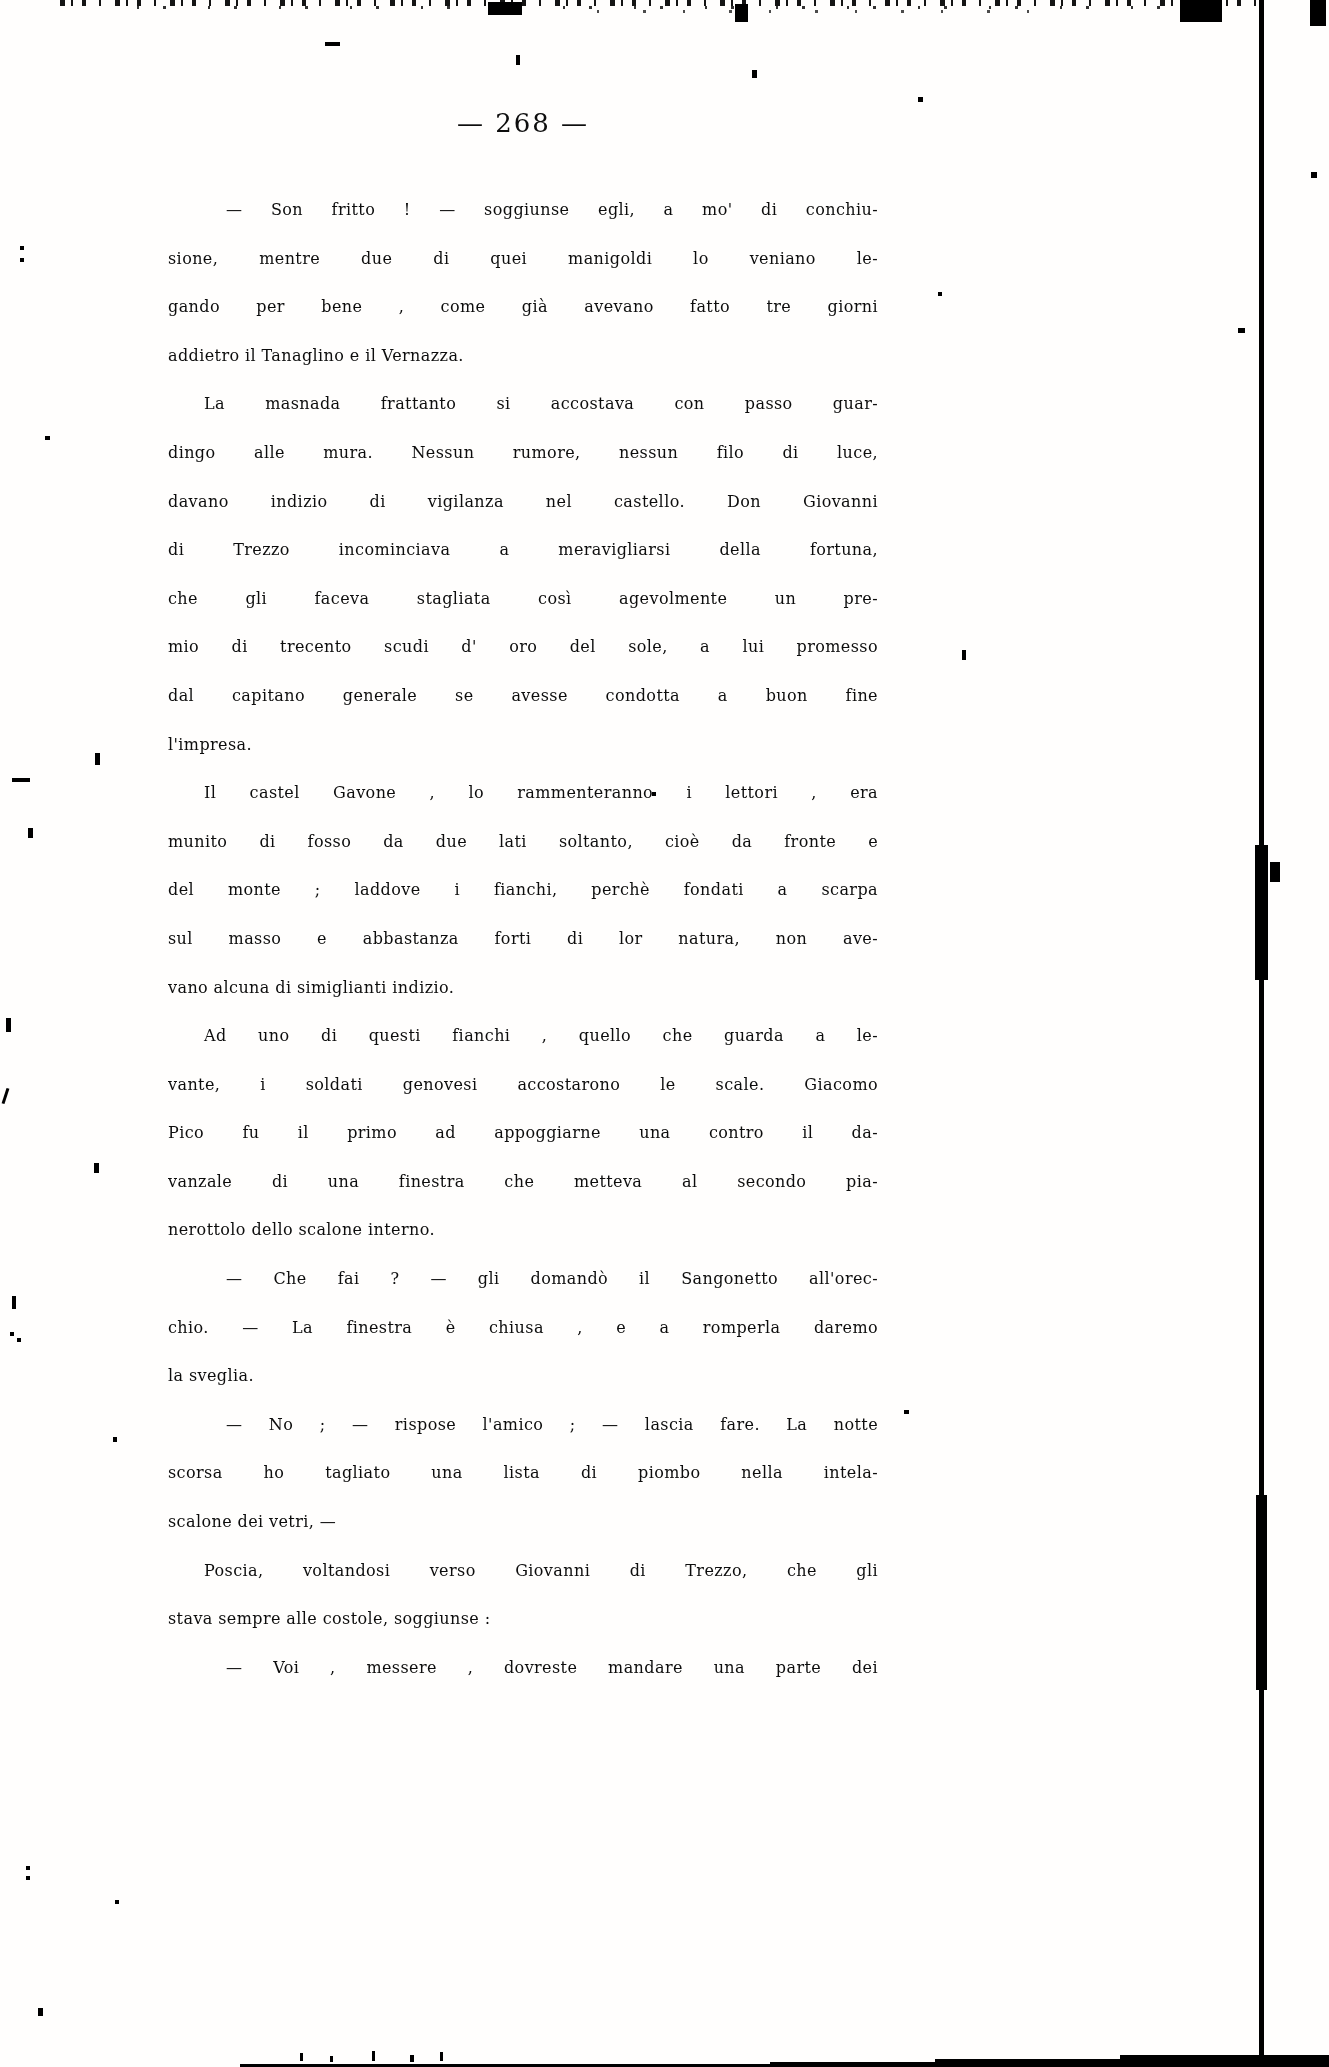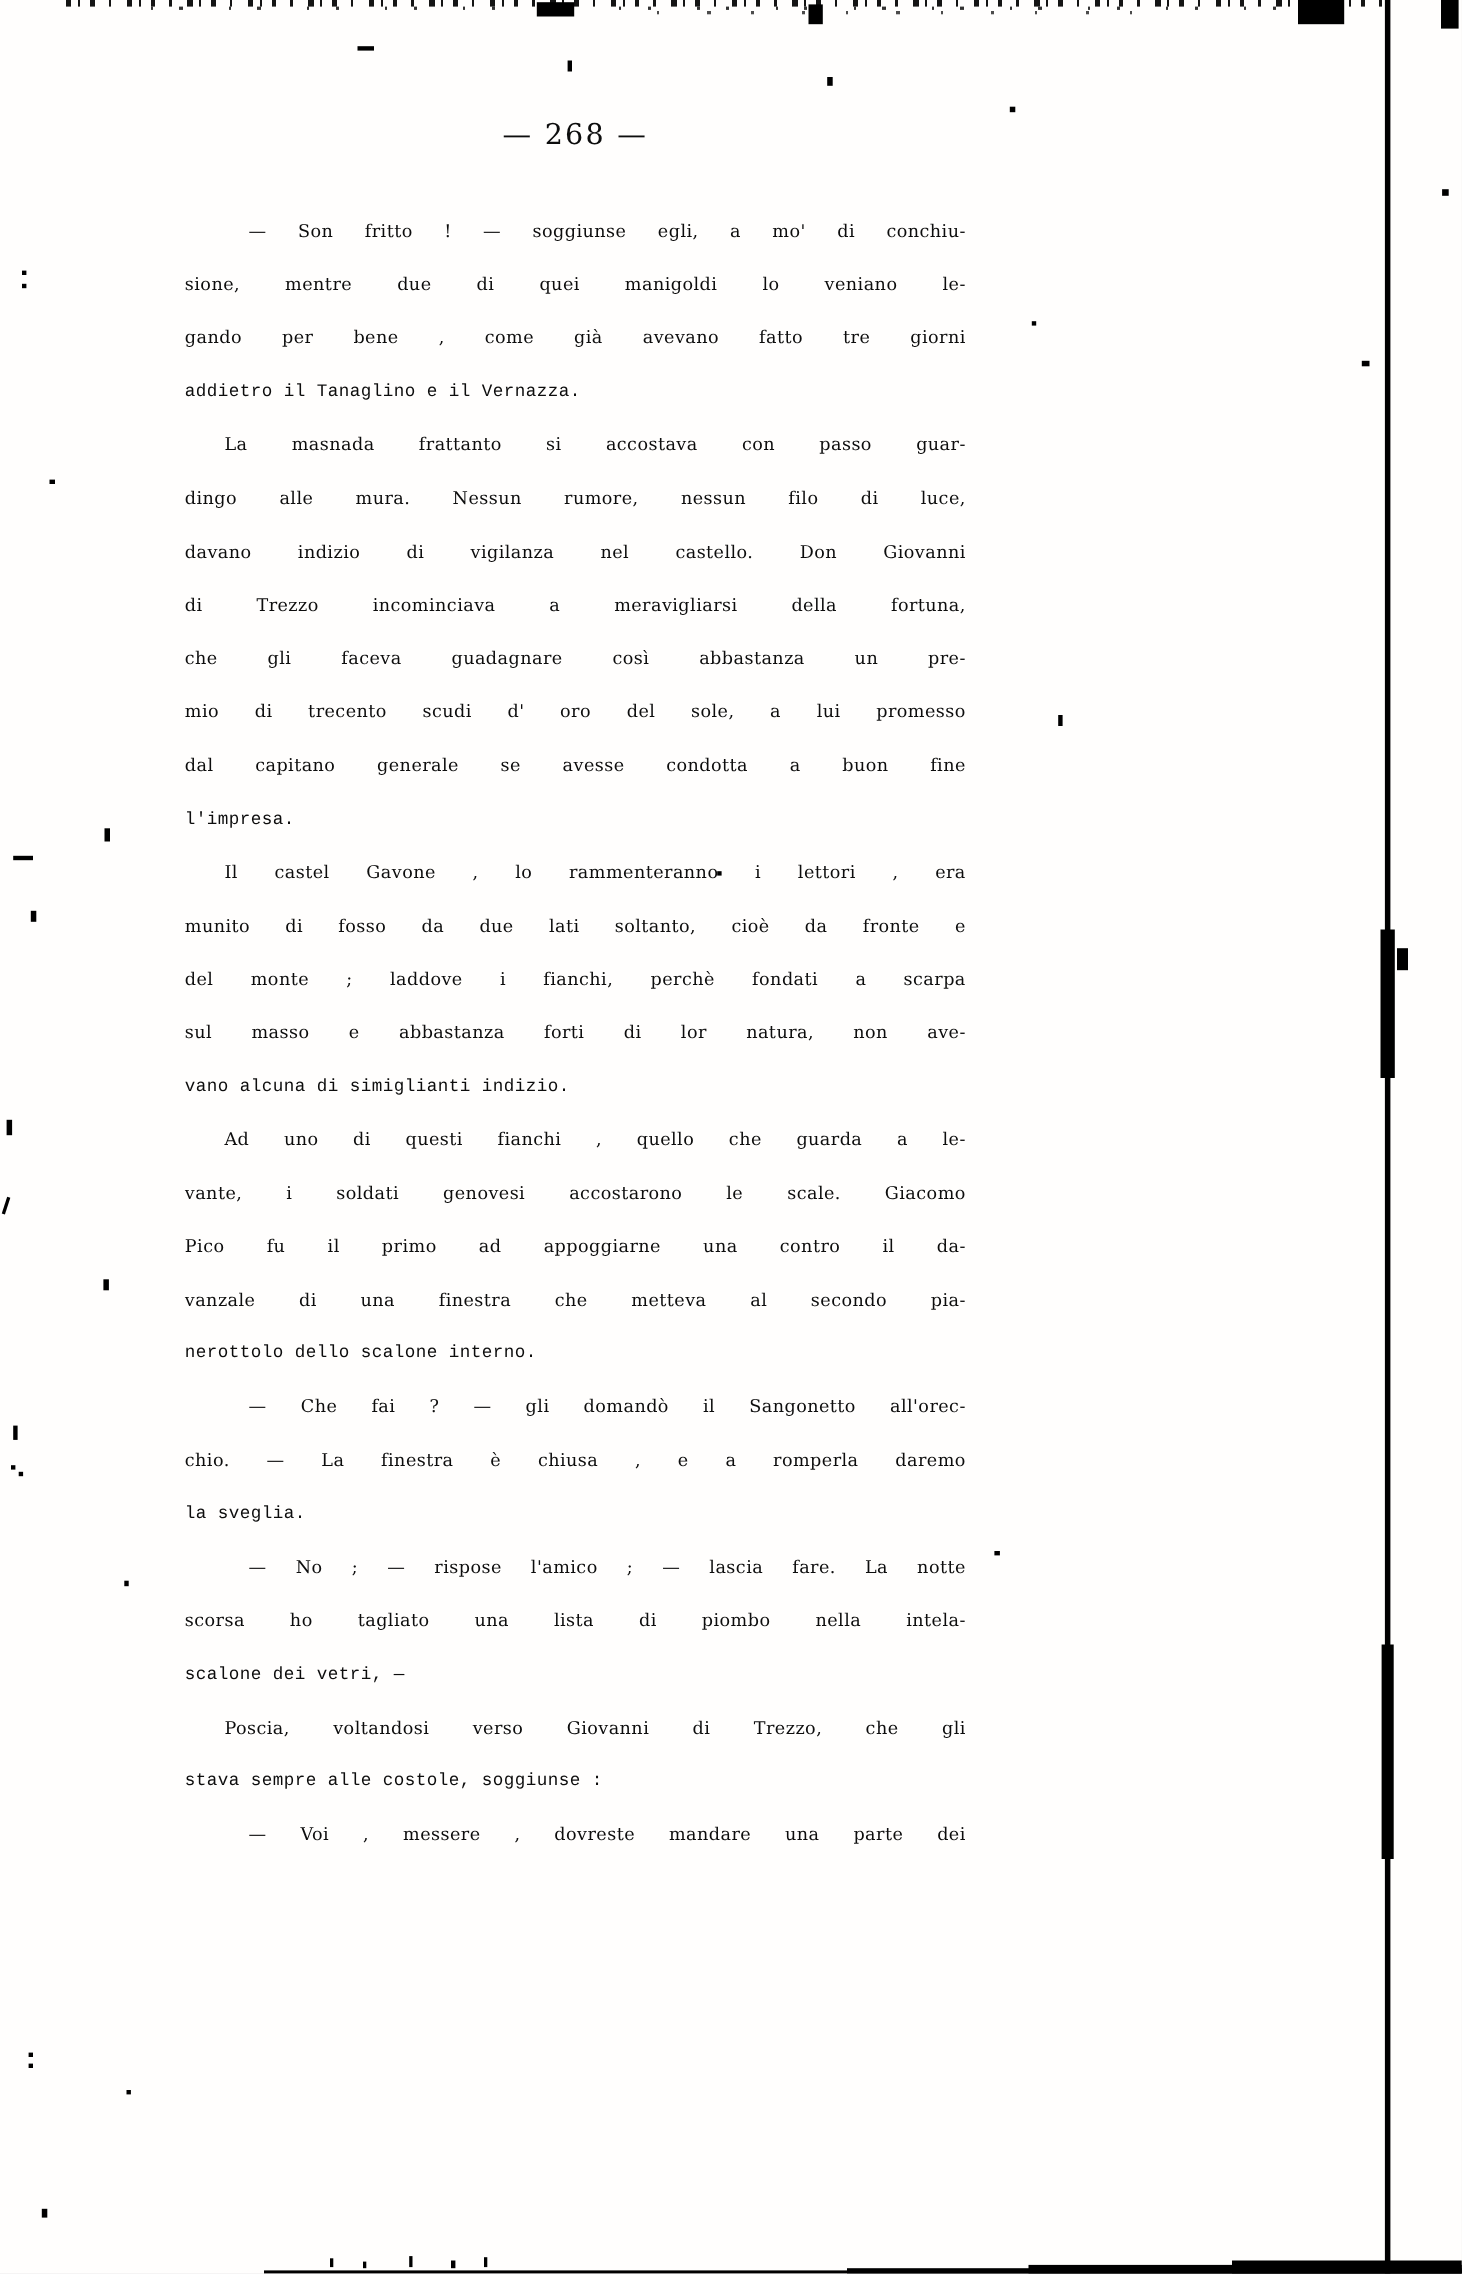--- a/index.html
+++ b/index.html
@@ -23,21 +23,21 @@
     letter-spacing:.4px;
   }
   .line{
     height:48.6px;line-height:48.6px;
     text-align:justify;text-align-last:justify;
     overflow:hidden;
     white-space:normal;
   }
   .line.first{text-indent:36px;}
   .line.first.dialog{text-indent:58px;}
-  .line.plast{text-align-last:left;font-family:Liberation Mono, monospace;}
+  .line.plast{text-align-last:left;}
   
   .art{position:absolute;background:#000;}
   .noise1{position:absolute;top:0;left:60px;width:1210px;height:6px;
     background:repeating-linear-gradient(90deg,#000 0 5px,transparent 5px 11px,#000 11px 13px,transparent 13px 22px,#000 22px 26px,transparent 26px 39px,#000 39px 41px,transparent 41px 55px);
     opacity:.92;}
   .noise2{position:absolute;top:6px;left:120px;width:1100px;height:3px;
     background:repeating-linear-gradient(90deg,transparent 0 17px,#000 17px 19px,transparent 19px 43px,#000 43px 46px,transparent 46px 71px);
     opacity:.8;}
   .noise3{position:absolute;top:10px;left:560px;width:500px;height:3px;
     background:repeating-linear-gradient(90deg,transparent 0 37px,#000 37px 39px,transparent 39px 83px,#000 83px 86px);
@@ -103,21 +103,21 @@
 
   <div id="text-block">
       <div class="line first dialog">— Son fritto ! — soggiunse egli, a mo' di conchiu-</div>
       <div class="line">sione, mentre due di quei manigoldi lo veniano le-</div>
       <div class="line">gando per bene , come già avevano fatto tre giorni</div>
       <div class="line plast">addietro il Tanaglino e il Vernazza.</div>
       <div class="line first">La masnada frattanto si accostava con passo guar-</div>
       <div class="line">dingo alle mura. Nessun rumore, nessun filo di luce,</div>
       <div class="line">davano indizio di vigilanza nel castello. Don Giovanni</div>
       <div class="line">di Trezzo incominciava a meravigliarsi della fortuna,</div>
-      <div class="line">che gli faceva guadagnare così abbastanza un pre-</div>
+      <div class="line">che gli faceva stagliata così agevolmente un pre-</div>
       <div class="line">mio di trecento scudi d' oro del sole, a lui promesso</div>
       <div class="line">dal capitano generale se avesse condotta a buon fine</div>
       <div class="line plast">l'impresa.</div>
       <div class="line first">Il castel Gavone , lo rammenteranno i lettori , era</div>
       <div class="line">munito di fosso da due lati soltanto, cioè da fronte e</div>
       <div class="line">del monte ; laddove i fianchi, perchè fondati a scarpa</div>
       <div class="line">sul masso e abbastanza forti di lor natura, non ave-</div>
       <div class="line plast">vano alcuna di simiglianti indizio.</div>
       <div class="line first">Ad uno di questi fianchi , quello che guarda a le-</div>
       <div class="line">vante, i soldati genovesi accostarono le scale. Giacomo</div>

